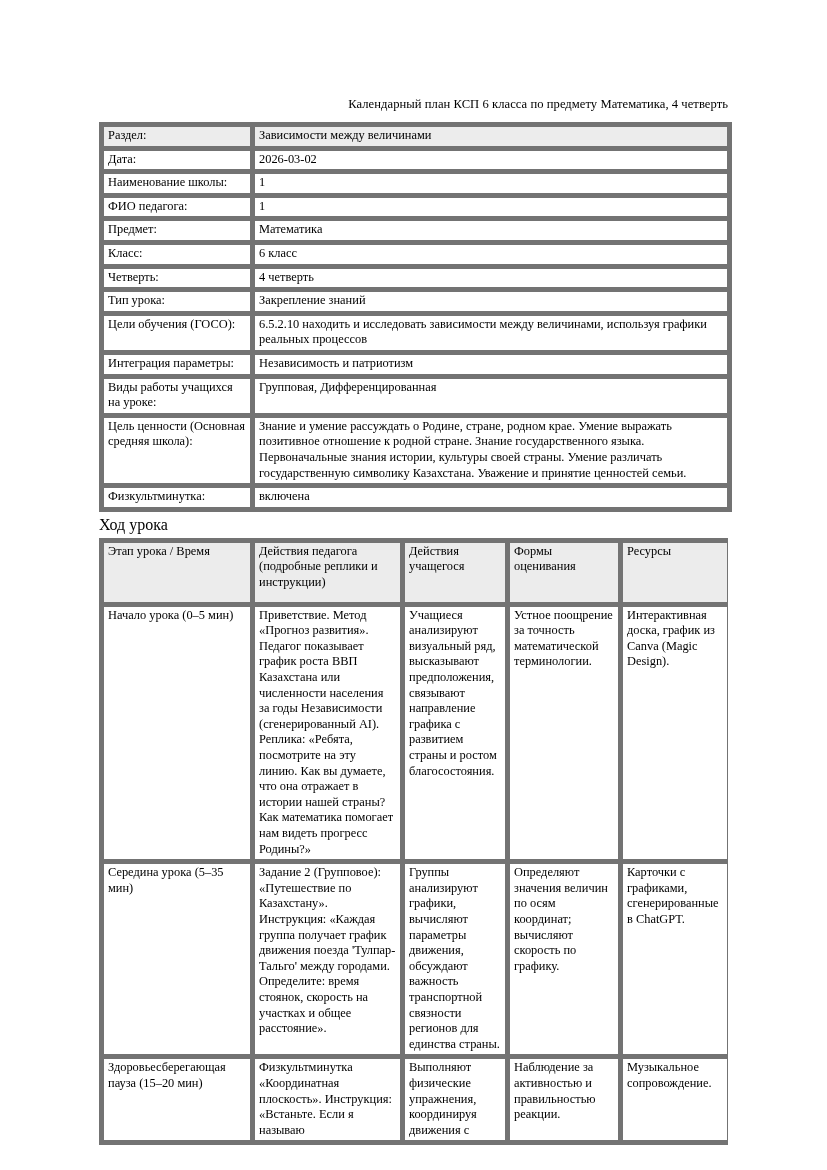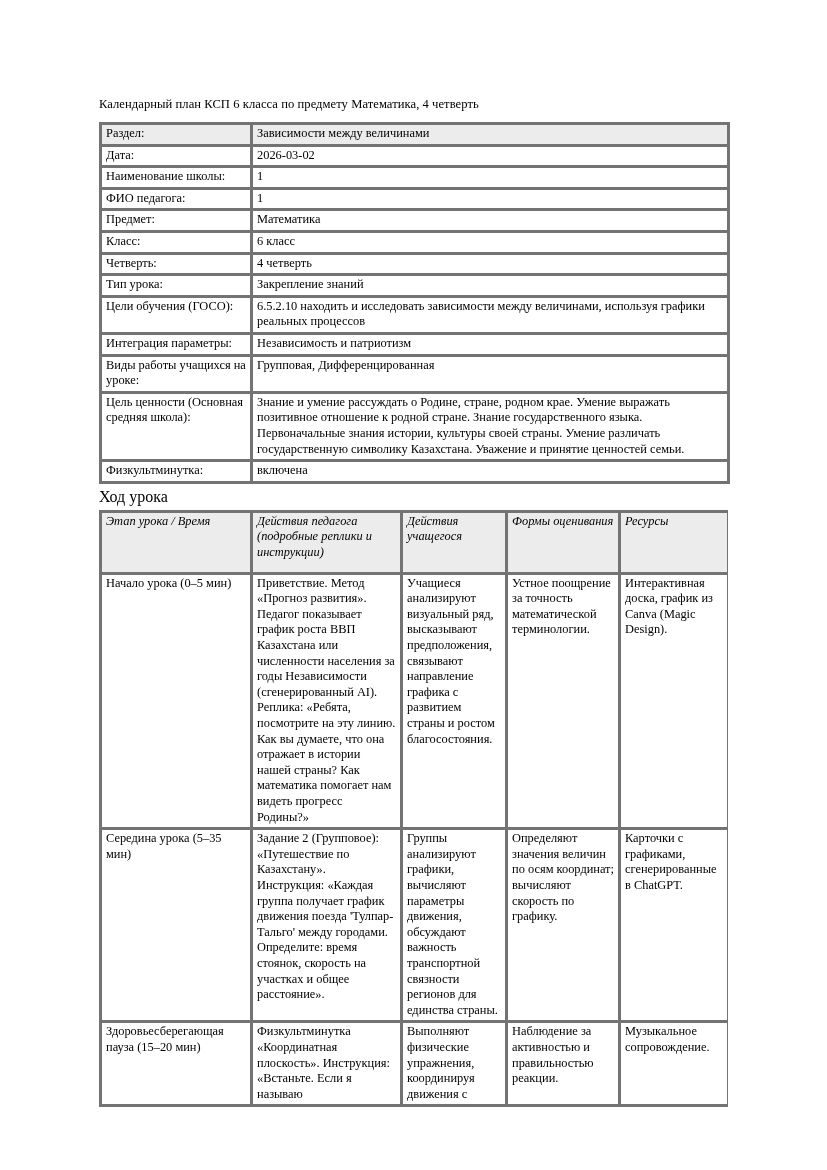--- a/index.html
+++ b/index.html
@@ -22,30 +22,31 @@
     width: 827px;
     height: 1170px;
     box-sizing: border-box;
     padding: 96px 99px 0 99px;
   }
   .doc-title {
     font-size: 12.6px;
     line-height: 16px;
     margin: 0 0 10px 0;
     letter-spacing: 0.05px;
+    text-align: right;
   }
   table.doc-table {
     border-collapse: collapse;
     width: 628px;
     table-layout: fixed;
     margin: 0;
   }
   table.doc-table td,
   table.doc-table th {
-    border: 3px solid #737373;
+    border: 5px solid #737373;
     padding: 1px 4px 2px 4px;
     font-size: 12.4px;
     line-height: 15.6px;
     vertical-align: top;
     text-align: left;
     font-weight: normal;
     word-wrap: break-word;
     overflow-wrap: break-word;
     hyphens: none;
   }
@@ -68,21 +69,20 @@
     margin: 5px 0 5px 0;
   }
   .flow-wrap {
     position: relative;
     height: 620px;
     overflow: hidden;
   }
   table.flow-table tbody tr.flow-header td {
     background: #ececec;
     height: 56px;
-    font-style: italic;
   }
 </style>
 </head>
 <body>
 
 <div class="page">
 
   <div class="doc-title">Календарный план КСП 6 класса по предмету Математика, 4 четверть</div>
 
   <table class="doc-table">

